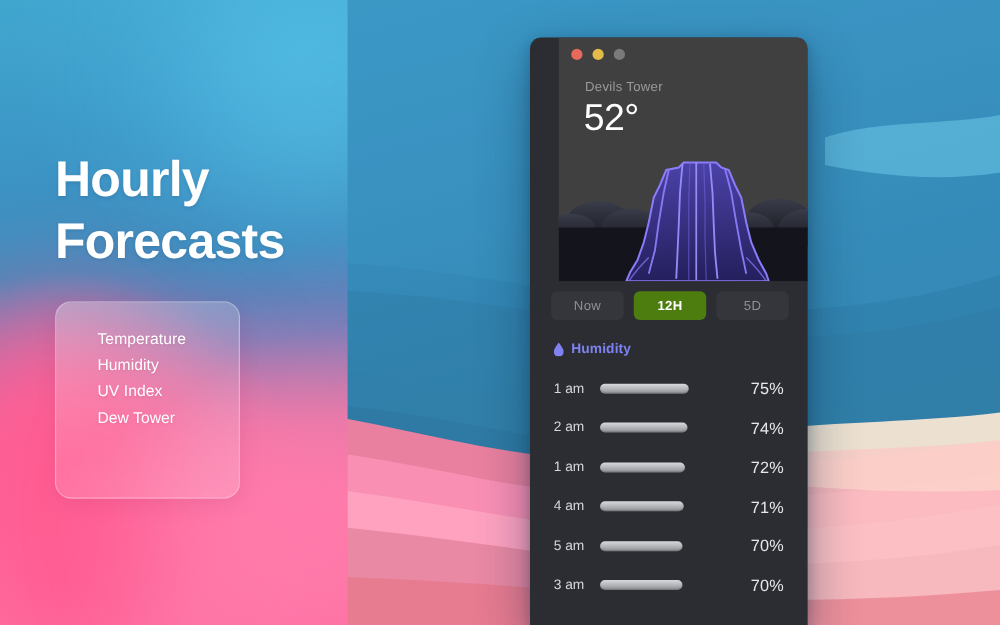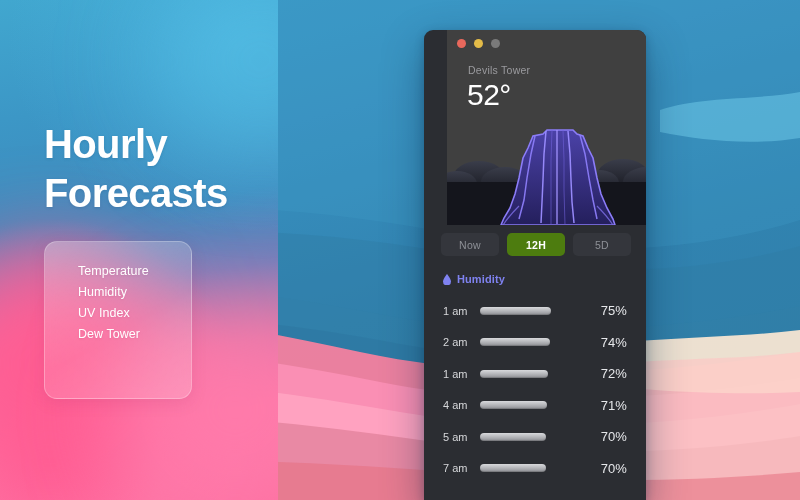--- a/index.html
+++ b/index.html
@@ -265,21 +265,21 @@
 
         <div class="row">
           <span class="row-time">5 am</span>
           <span class="row-barwrap">
             <span class="row-bar" style="display:block;width:67%"></span>
           </span>
           <span class="row-val">70%</span>
         </div>
 
         <div class="row">
-          <span class="row-time">7 am</span>
+          <span class="row-time">3 am</span>
           <span class="row-barwrap">
             <span class="row-bar" style="display:block;width:67%"></span>
           </span>
           <span class="row-val">70%</span>
         </div>
 
       </div>
     </div>
   </div>
 </div>

